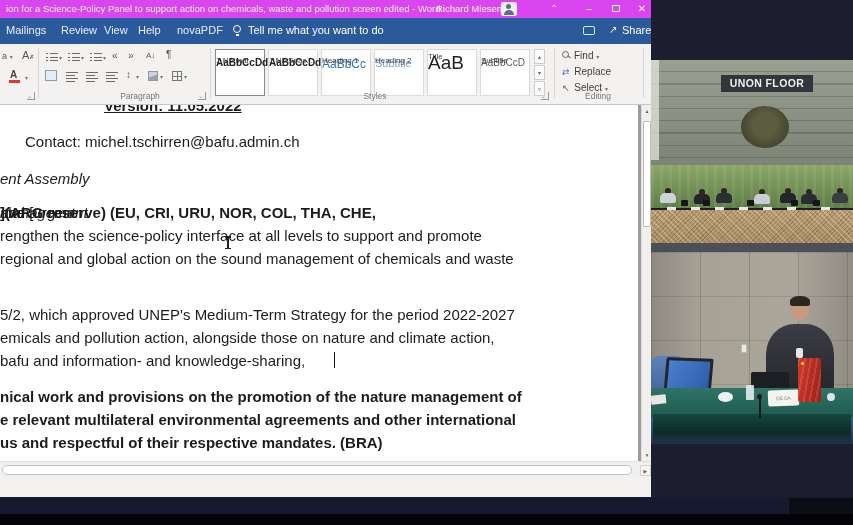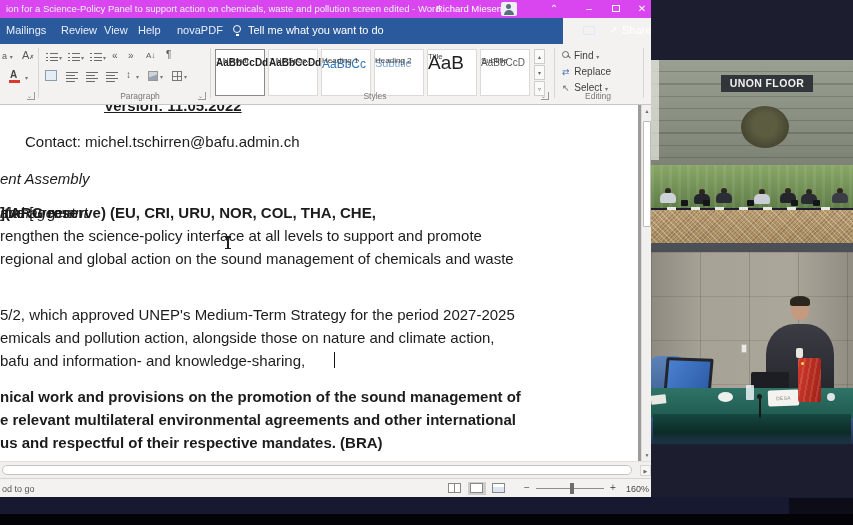--- a/index.html
+++ b/index.html
@@ -18,21 +18,21 @@
   .avatar{left:501px;top:2px;width:16px;height:14px;background:#ecf0f4;border-radius:2px;}
   .avatar::before{content:"";position:absolute;left:5px;top:2px;width:5px;height:5px;border-radius:50%;background:#5d6d80;}
   .avatar::after{content:"";position:absolute;left:3px;top:8px;width:10px;height:5px;border-radius:5px 5px 0 0;background:#5d6d80;}
   .winbtn{top:0;width:22px;height:18px;color:#fff;font-size:10px;text-align:center;line-height:18px;}
   .wb-ribbon{left:543px;}
   .wb-min{left:578px;}
   .wb-max{left:605px;}
   .wb-max i{position:absolute;left:7px;top:5px;width:8px;height:7px;border:1px solid #fff;font-style:normal;}
   .wb-close{left:631px;}
 
-  .tabrow{left:0;top:18px;width:563px;height:26px;background:#2b5a9c;color:#e8eefb;padding-left:28px;}
+  .tabrow{left:0;top:18px;width:651px;height:26px;background:#2b5a9c;color:#e8eefb;padding-left:28px;}
   .rtab{top:6px;font-size:11px;white-space:nowrap;}
   .tellme{top:6px;left:248px;font-size:11px;color:#fff;white-space:nowrap;}
   .ic-bulb{left:233px;top:7px;width:8px;height:8px;border:1.2px solid #fff;border-radius:50%;}
   .ic-bulb::after{content:"";position:absolute;left:2px;top:8px;width:3px;height:2px;background:#fff;}
   .ic-comment{left:583px;top:8px;width:12px;height:9px;border:1.2px solid #dfe8f6;border-radius:2px;}
   .share{left:622px;top:6px;font-size:11px;color:#fff;}
   .ic-share{left:609px;top:7px;font-size:10px;color:#fff;line-height:10px;}
 
   
   .ribbon{left:0;top:44px;width:651px;height:61px;background:#f3f2f1;border-bottom:1px solid #c9c7c5;color:#555;}
@@ -281,59 +281,42 @@
       <span class="vdiv" style="left:643px"></span>
     </div>
 
     <div class="docpage">
       <div class="dl" style="left:104px;top:-9px"><span class="run b u">Version: 11.05.2022</span></div>
       <div class="dl" style="left:25px;top:27px"><span class="run">Contact: michel.tschirren@bafu.admin.ch</span></div>
       <div class="dl" style="left:0;top:64px"><span class="run i">ent Assembly</span></div>
       <div class="dl" style="left:0;top:98px"><span class="run">and </span><span class="run i">management</span><span class="run"> the [urgent</span><span class="run b">](ARG reserve) (EU, CRI, URU, NOR, COL, THA, CHE,</span></div>
       <div class="dl" style="left:0;top:121px"><span class="run">rengthen the science-policy interface at all levels to support and promote</span></div>
       <div class="dl" style="left:0;top:144px"><span class="run">regional and global action on the sound management of chemicals and waste</span></div>
-      <div class="dl" style="left:0;top:200px"><span class="run">5/2, which approved UNEP's Medium-Term Strategy for the period 2027-2025</span></div>
+      <div class="dl" style="left:0;top:200px"><span class="run">5/2, which approved UNEP's Medium-Term Strategy for the period 2022-2027</span></div>
       <div class="dl" style="left:0;top:223px"><span class="run">emicals and pollution action, alongside those on nature and climate action,</span></div>
       <div class="dl" style="left:0;top:246px"><span class="run">bafu and information- and knowledge-sharing,</span></div>
-      <div class="dl" style="left:0;top:282px"><span class="run b">nical work and provisions on the promotion of the sound management of</span></div>
+      <div class="dl" style="left:0;top:282px"><span class="run b">nical work and provisions on the promotion of the nature management of</span></div>
       <div class="dl" style="left:0;top:305px"><span class="run b">e relevant multilateral environmental agreements and other international</span></div>
       <div class="dl" style="left:0;top:328px"><span class="run b">us and respectful of their respective mandates. (BRA)</span></div>
       <div class="caret" style="left:334px;top:247px"></div>
       <div class="ibeam" style="left:227px;top:131px"></div>
     </div>
     <div class="pageshadow"></div>
 
     <div class="vscroll">
       <span class="sarrow" style="top:0">▲</span>
       <span class="vthumb"></span>
       <span class="sarrow" style="top:344px">▼</span>
     </div>
 
     <div class="hscrollrow">
       <span class="hthumb"></span>
       <span class="harrow">▶</span>
     </div>
 
-    <div class="statusbar">
-      <span class="st-left">od to go</span>
-      <span class="vm" style="left:446px">
-          <span class="vm-in" style="background:linear-gradient(#888 0 0) 50% 0/1px 100% no-repeat,#fff"></span>
-        </span>
-      <span class="vm active" style="left:468px">
-          <span class="vm-in"></span>
-        </span>
-      <span class="vm" style="left:490px">
-          <span class="vm-in" style="background:linear-gradient(#fff,#fff) top/100% 3px no-repeat,#dce6f2"></span>
-        </span>
-      <span class="zsign" style="left:524px">−</span>
-      <span class="ztrack"></span>
-      <span class="zthumb"></span>
-      <span class="zsign" style="left:610px">+</span>
-      <span class="zoomtxt">160%</span>
-    </div>
   </div>
 
   <div class="vpanel">
 
     <div class="feed1">
       <div class="f1wall"></div>
       <div class="pillar"></div>
       <div class="badge badge1">UNON FLOOR</div>
       <div class="emblem"></div>
       <div class="greenwall"></div>

